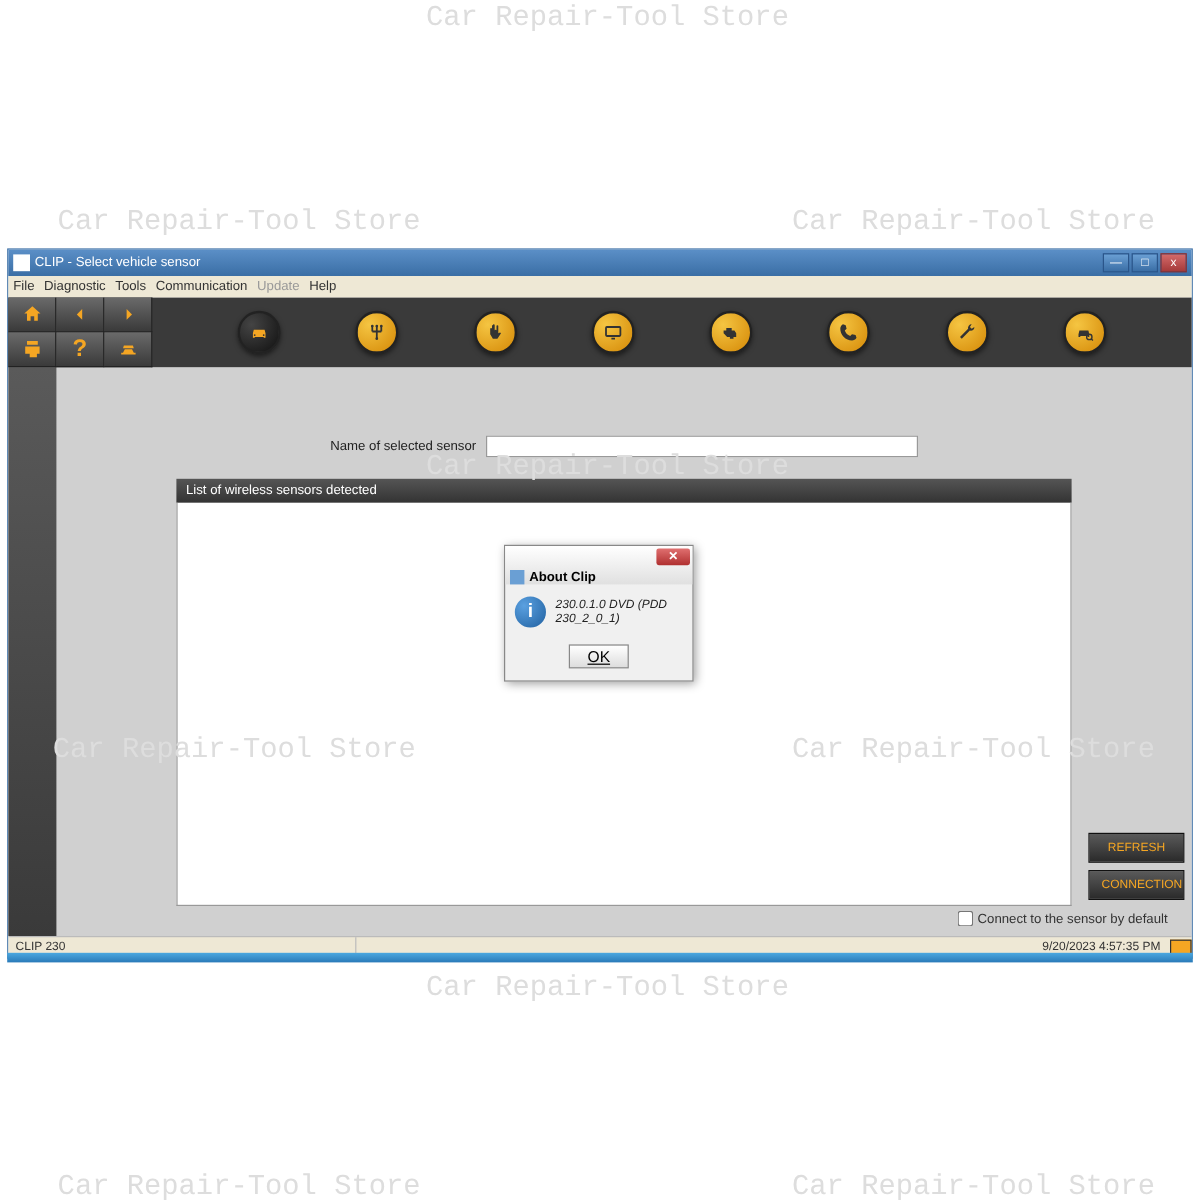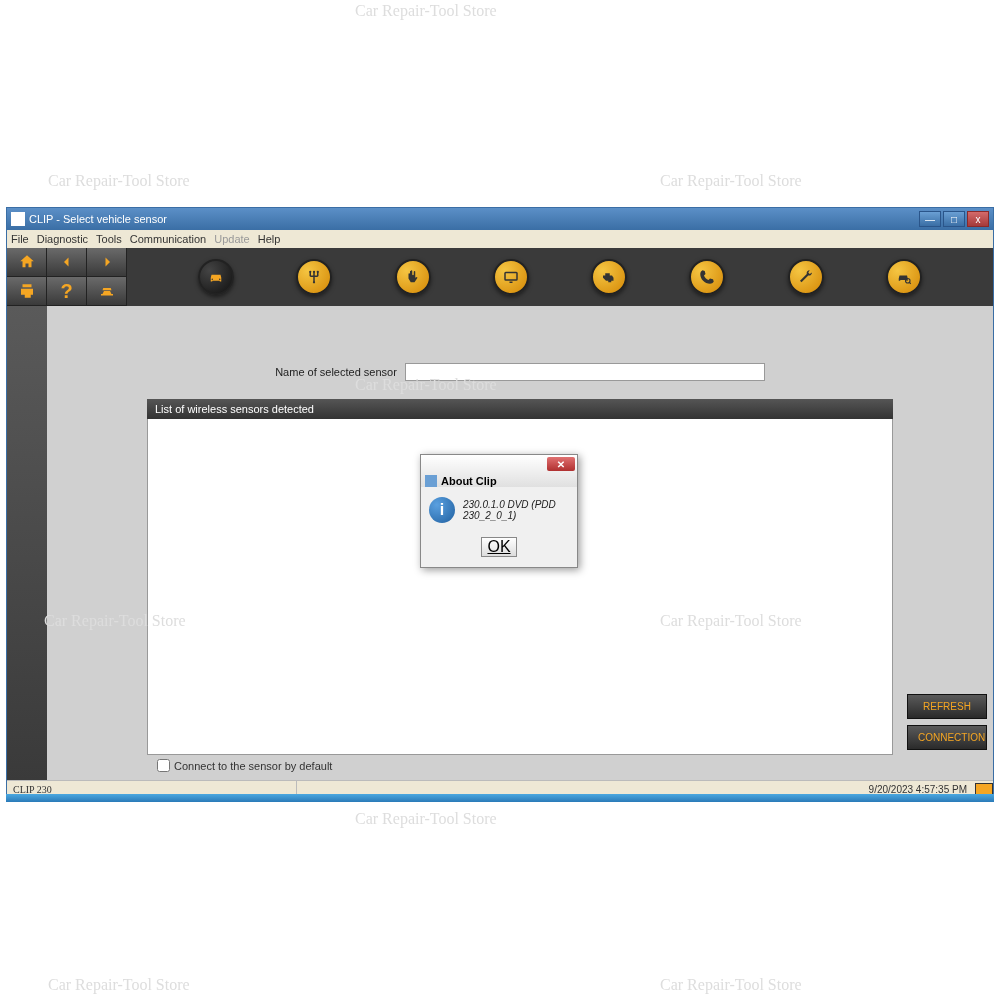--- a/index.html
+++ b/index.html
@@ -8,22 +8,22 @@
     font-size: 11px;
     background: #fff;
     width: 1000px;
     height: 1000px;
     position: relative;
     overflow: hidden;
   }
   .watermark {
     position: absolute;
     color: #ddd;
-    font-size: 16px;
-    font-family: Liberation Serif, serif;
+    font-size: 24px;
+    font-family: Liberation Mono, monospace;
     pointer-events: none;
     z-index: 100;
     white-space: nowrap;
   }
   .app-window {
     position: absolute;
     top: 207px;
     left: 6px;
     width: 988px;
     height: 592px;
@@ -187,31 +187,32 @@
     text-align: center;
     width: 80px;
   }
   .checkbox-row {
     padding: 4px 0 2px 90px;
     display: flex;
     align-items: center;
     gap: 4px;
     font-size: 11px;
     color: #333;
+    justify-content: flex-end;
   }
   .statusbar {
     height: 18px;
     background: #eee8d5;
     display: flex;
     align-items: center;
     font-size: 10px;
     color: #333;
     border-top: 1px solid #bbb;
   }
-  .statusbar .sb-left { padding: 0 6px; width: 290px; border-right:1px solid #bbb; height:100%; display:flex; align-items:center;font-family:Liberation Serif, serif;}
+  .statusbar .sb-left { padding: 0 6px; width: 290px; border-right:1px solid #bbb; height:100%; display:flex; align-items:center;}
   .statusbar .sb-mid { flex: 1; }
   .statusbar .sb-right { padding: 0 4px; }
   .statusbar .sb-cam {
     width: 18px; height: 14px;
     background: #f5a623;
     margin-left: 4px;
     border: 1px solid #333;
   }
   .taskbar {
     position: absolute;
@@ -275,23 +276,23 @@
     align-items: center;
     justify-content: center;
     flex-shrink: 0;
   }
   .dialog-text { font-size: 10px; color: #222; padding-top:2px;font-style:italic;}
   .dialog-footer {
     text-align: center;
     padding: 4px 0 10px 0;
   }
   .dialog-footer button {
-    width: 36px;
+    width: 50px;
     height: 20px;
-    font-size: 16px;
+    font-size: 13px;
     cursor: pointer;
     background: linear-gradient(to bottom, #fff, #ddd);
     border: 1px solid #888;
     position: relative;
     text-decoration: underline;
   }
   .cursor {
     position: absolute;
     pointer-events: none;
   }

